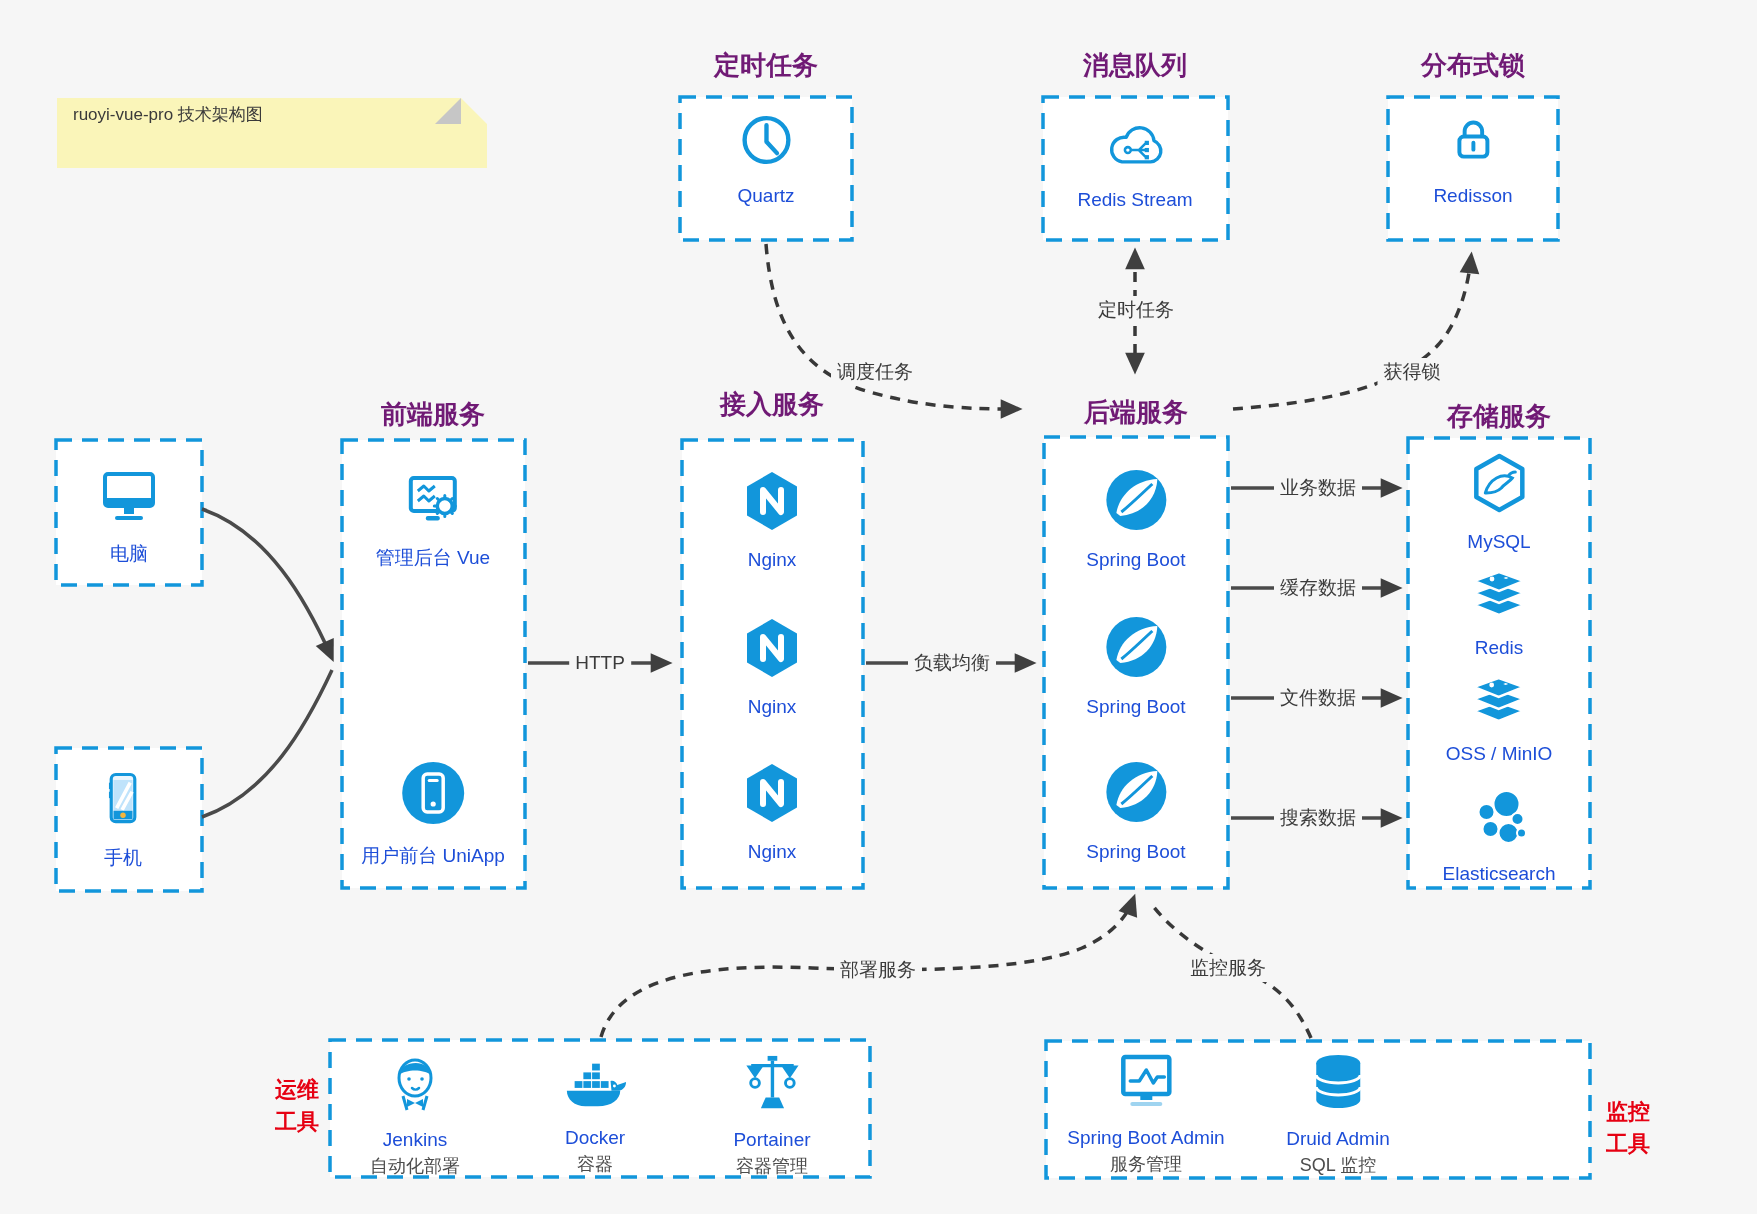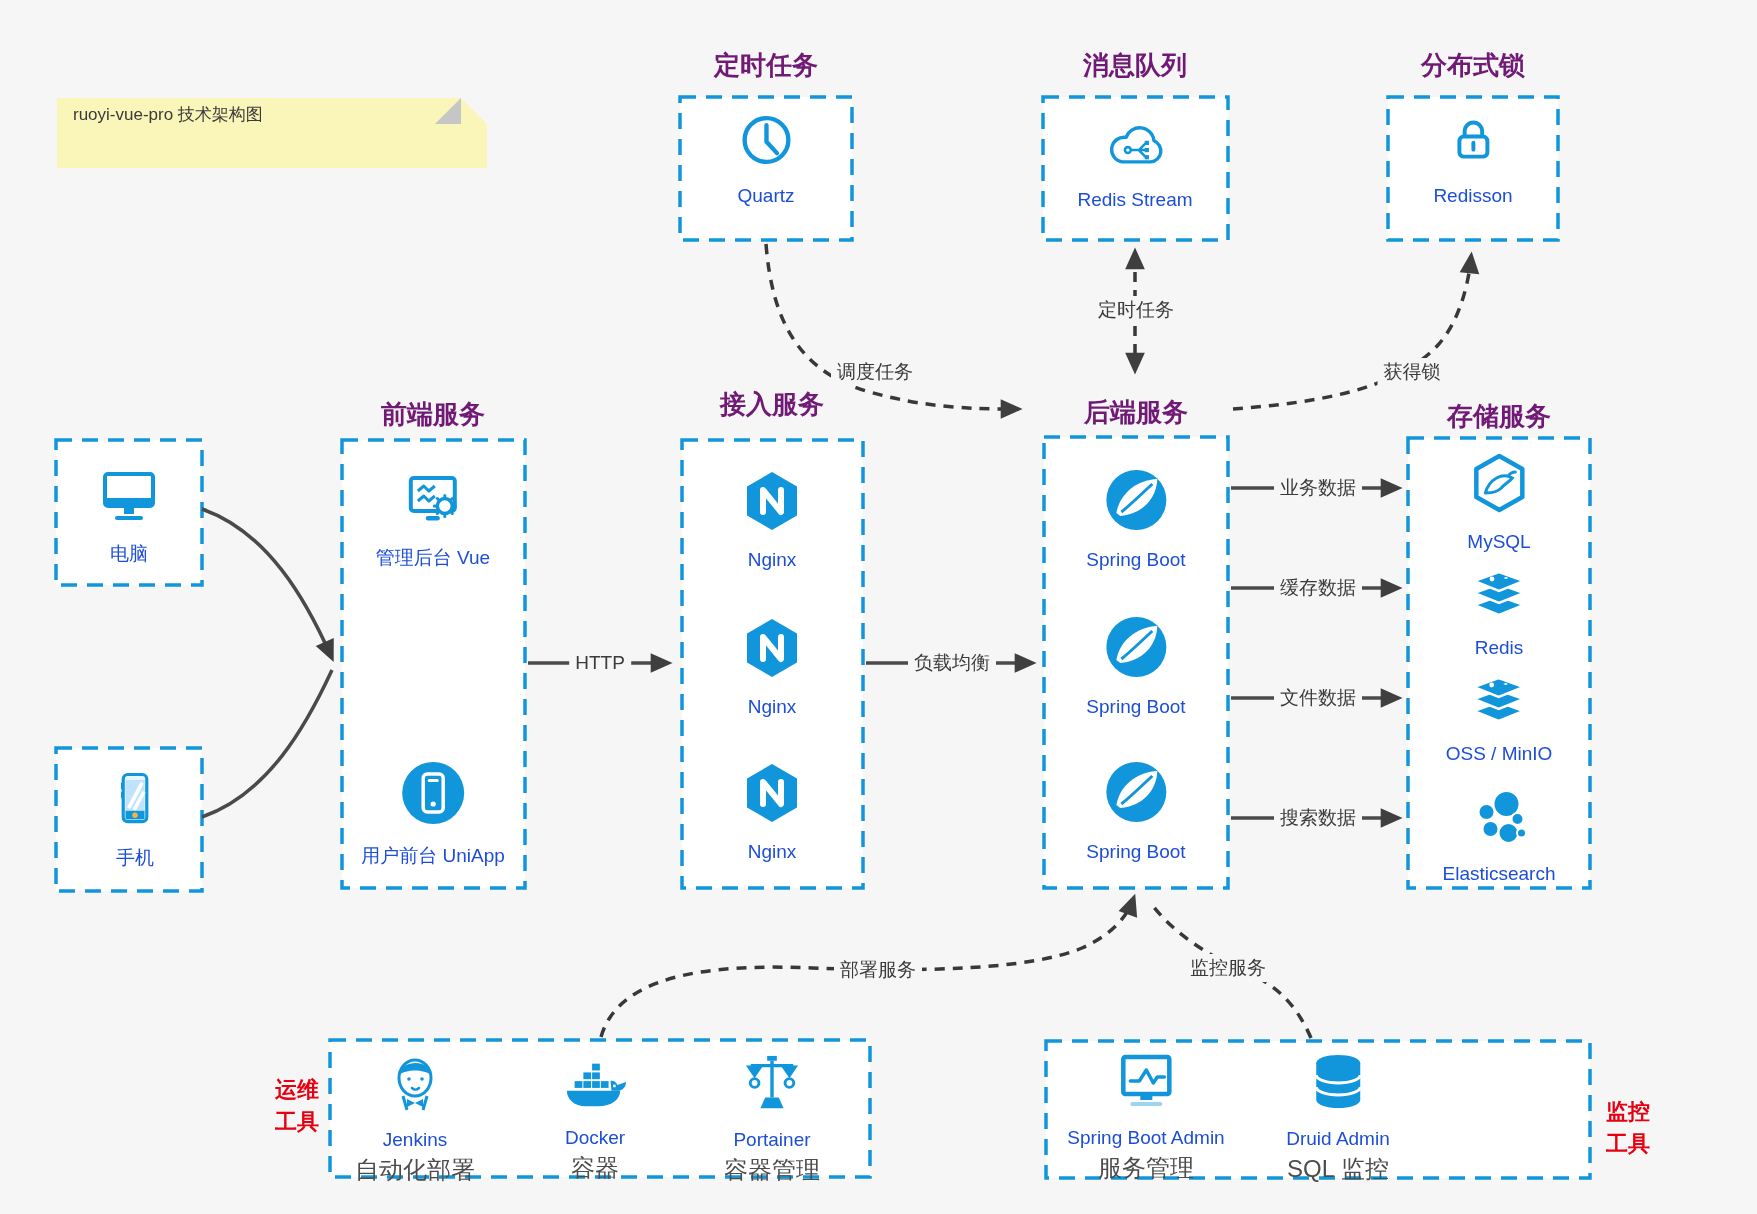--- a/index.html
+++ b/index.html
@@ -6,21 +6,21 @@
   .canvas{position:relative;width:1757px;height:1214px;background:#f6f6f6;
           font-family:"Liberation Sans",sans-serif;overflow:hidden;}
   .svg-layer{position:absolute;left:0;top:0;}
   .group-title{position:absolute;transform:translateX(-50%);color:#701a75;
                font-size:26px;font-weight:bold;white-space:nowrap;}
   .side-title{position:absolute;transform:translateX(-50%);color:#e60012;
               font-size:22px;font-weight:bold;text-align:center;line-height:32px;white-space:nowrap;}
   .node{position:absolute;transform:translateX(-50%);display:flex;
         flex-direction:column;align-items:center;}
   .node .lbl{margin-top:17px;font-size:19px;color:#1d4ed8;white-space:nowrap;}
-  .node .lbl2{margin-top:3px;font-size:24px;color:#4c4c4c;white-space:nowrap;}
+  .node .lbl2{margin-top:3px;font-size:18px;color:#4c4c4c;white-space:nowrap;}
   .edge-label{position:absolute;transform:translate(-50%,-50%);background:#f6f6f6;
               padding:1px 6px;font-size:19px;color:#3b3b3b;white-space:nowrap;}
   .note{position:absolute;left:57px;top:98px;width:430px;height:70px;background:#faf5b9;
         clip-path:polygon(0 0,calc(100% - 26px) 0,100% 26px,100% 100%,0 100%);}
   .note .txt{padding:4px 0 0 16px;font-size:17px;line-height:26px;color:#3a3a3a;white-space:nowrap;}
   .note-fold{position:absolute;left:461px;top:98px;width:0;height:0;
              border-top:26px solid #c6c6c6;border-left:26px solid transparent;
              transform:rotate(90deg);transform-origin:top left;}
 </style>
 </head>
@@ -124,21 +124,21 @@
   <div class="node" style="left:129px;top:468px">
     <svg width="64" height="56" viewBox="0 0 64 56">
       <rect x="8" y="6" width="48" height="32" rx="3" fill="none" stroke="#1296db" stroke-width="4"></rect>
       <rect x="10" y="30" width="44" height="6" fill="#1296db"></rect>
       <rect x="27" y="40" width="10" height="6" fill="#1296db"></rect>
       <rect x="18" y="48" width="28" height="4" rx="2" fill="#1296db"></rect>
     </svg>
     <div class="lbl">电脑</div>
   </div>
 
-  <div class="node" style="left:135px;top:770px">
+  <div class="node" style="left:123px;top:770px">
     <svg width="58" height="58" viewBox="0 0 64 64">
       <rect x="19" y="5" width="26" height="52" rx="5" fill="#eaf6fe" stroke="#1296db" stroke-width="3.5"></rect>
       <rect x="21.5" y="11" width="21" height="34" fill="#bfe3fb"></rect>
       <path d="M25 42 L40 14 M31 44 L42 24" stroke="#ffffff" stroke-width="4"></path>
       <rect x="21.5" y="45" width="21" height="9.5" fill="#1296db"></rect>
       <circle cx="32" cy="50" r="3" fill="#f6b63c"></circle>
       <rect x="16.5" y="14" width="3" height="7" fill="#1296db"></rect>
       <rect x="16.5" y="24" width="3" height="7" fill="#1296db"></rect>
     </svg>
     <div class="lbl">手机</div>

